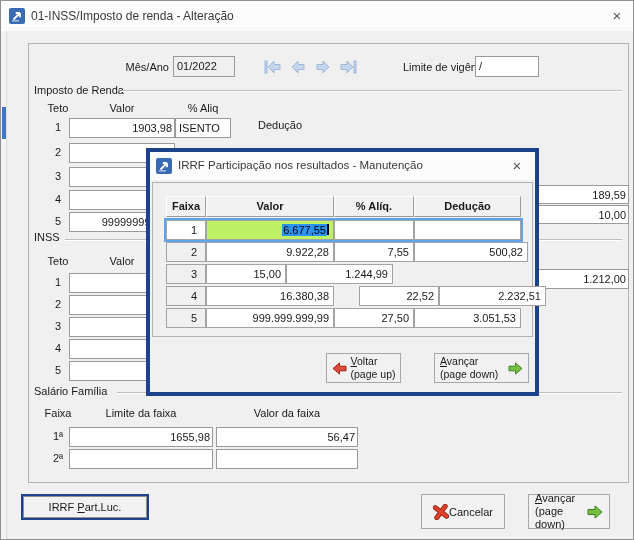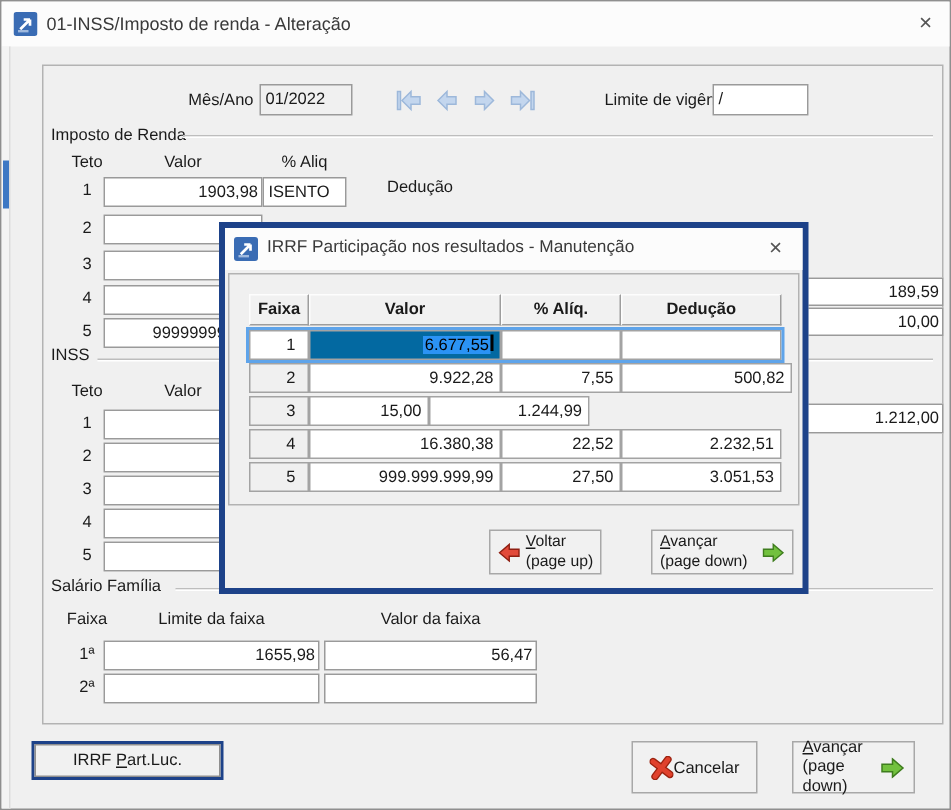--- a/index.html
+++ b/index.html
@@ -39,21 +39,21 @@
   
   #modal { left:145px; top:147px; width:393px; height:248px; border:4px solid #1d4289;
            background:#f0f0f0; z-index:10; }
   .gridhead { background:#f1f1f1; border:1px solid; border-color:#fdfdfd #9d9d9d #9d9d9d #fdfdfd;
               font-weight:bold; text-align:center; line-height:19px; height:21px; }
   .cell { border:1px solid #a3a3a3; background:#fff; height:20px; line-height:18px;
           text-align:right; padding-right:4px; overflow:hidden; white-space:nowrap; }
   .cell.fx { background:#f0f0f0; padding-right:8px; }
   .row { display:flex; }
   .selrect { border:2px solid #5fa4ea; pointer-events:none; }
-  .selcell-yellow { background:#0369a1; }
+  .selcell-yellow { background:#bef264; }
   .seltext { background:#2b93f5; color:#000; padding:0 1px; }
   .caret { display:inline-block; width:2px; height:11px; background:#000; vertical-align:-1px; }
 
   svg { display:block; }
 </style>
 </head>
 <body>
 
 <div id="screen">
 
@@ -225,21 +225,21 @@
 
     <div class="abs row" style="left:16px;top:112px;">
       <div class="cell fx" style="width:40px;">3</div>
       <div class="cell" style="width:80px;">15,00</div>
       <div class="cell" style="width:107px;">1.244,99</div>
     </div>
 
     <div class="abs row" style="left:16px;top:134px;">
       <div class="cell fx" style="width:40px;">4</div>
       <div class="cell" style="width:128px;">16.380,38</div>
-      <div class="cell" style="width:80px;">22,52</div>
+      <div class="cell" style="width:80px;margin-left:25px;">22,52</div>
       <div class="cell" style="width:107px;">2.232,51</div>
     </div>
 
     <div class="abs row" style="left:16px;top:156px;">
       <div class="cell fx" style="width:40px;">5</div>
       <div class="cell" style="width:128px;">999.999.999,99</div>
       <div class="cell" style="width:80px;padding-left:37px;">27,50</div>
       <div class="cell" style="width:107px;">3.051,53</div>
     </div>
 

